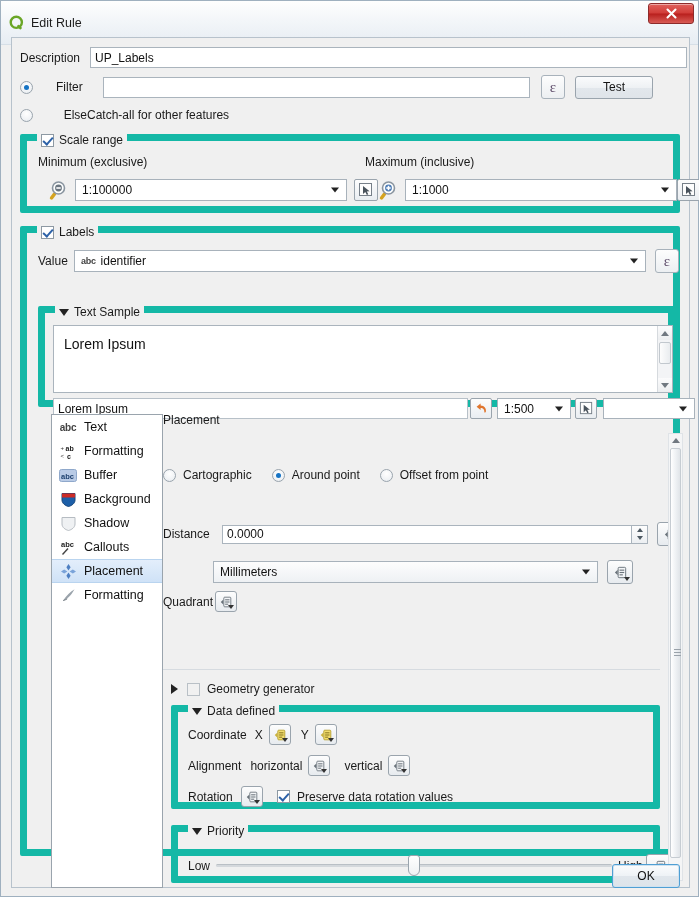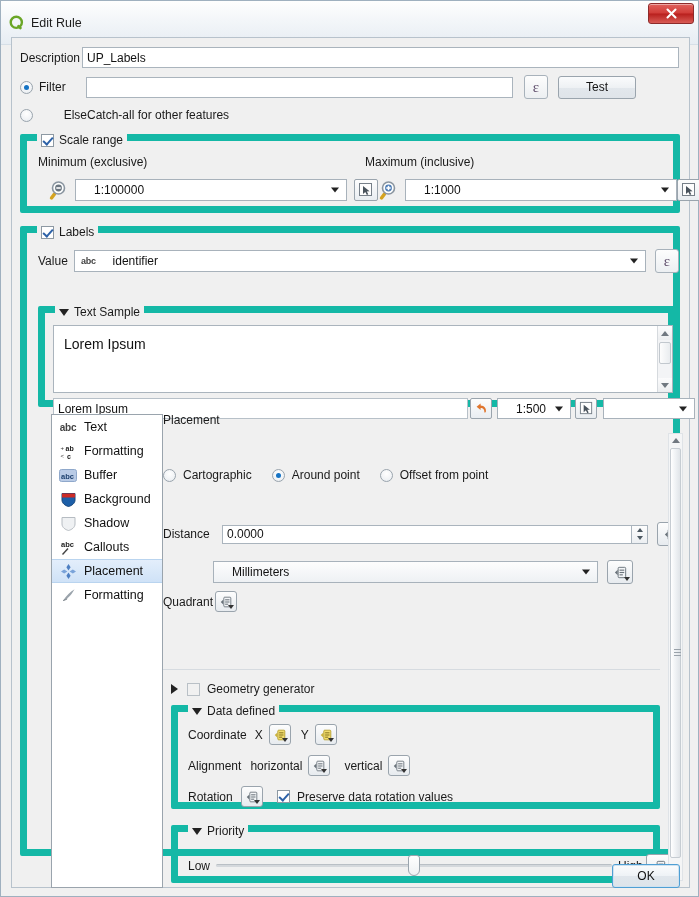--- a/index.html
+++ b/index.html
@@ -73,21 +73,21 @@
     border: 1px solid #a8b2bb; height: 22px;
     display: flex; align-items: center; font-size: 12px; color: #111;
     padding: 0 0 0 6px; position: relative;
   }
   .combo.white { background: #ffffff; }
   .combo .arrow {
     position: absolute; right: 7px; top: 50%; transform: translateY(-50%);
     width: 0; height: 0; border-left: 4.5px solid transparent;
     border-right: 4.5px solid transparent; border-top: 5px solid #222;
   }
-  .combo .cval { overflow: hidden; white-space: nowrap; margin-left: 12px; }
+  .combo .cval { overflow: hidden; white-space: nowrap; }
 
   
   .radio {
     width: 13px; height: 13px; border-radius: 50%;
     border: 1px solid #9aa4ad;
     background: radial-gradient(circle at 50% 35%, #ffffff 0%, #eef1f4 70%, #dbe1e7 100%);
     display: inline-block; position: relative; flex: none;
   }
   .radio.on::after {
     content: ""; position: absolute; left: 3px; top: 3px;
@@ -255,28 +255,28 @@
     <span class="title-text">Edit Rule</span>
     <div class="close-btn">
       <svg width="11" height="11" viewBox="0 0 11 11" aria-hidden="true">
         <path d="M1.5 1.5 L9.5 9.5 M9.5 1.5 L1.5 9.5" stroke="#ffffff" stroke-width="2.1" stroke-linecap="round"></path>
       </svg>
     </div>
   </div>
 
   <div class="dialog-body">
 
-    <div class="row" style="left:8px; top:9px;">
+    <div class="row" style="left:8px; top:9px;gap:8px;">
       <span class="lbl" style="width:62px;">Description</span>
       <span class="textinput" style="width:597px;">UP_Labels</span>
     </div>
 
     <div class="row" style="left:8px; top:37px;">
       <span class="radio on"></span>
-      <span class="lbl" style="margin-left:6px; width:47px;">Filter</span>
+      <span class="lbl" style="margin-left:23px; width:47px;">Filter</span>
       <span class="textinput" style="width:427px;"></span>
       <span class="epsbtn" style="margin-left:11px;">ε</span>
       <span class="pushbtn" style="margin-left:10px; width:78px; height:23px;">Test</span>
     </div>
 
     <div class="row" style="left:8px; top:70px;text-align:right;">
       <span class="radio"></span>
       <span class="lbl" style="margin-left:7px; width:47px;">Else</span>
       <span class="lbl">Catch-all for other features</span>
     </div>

